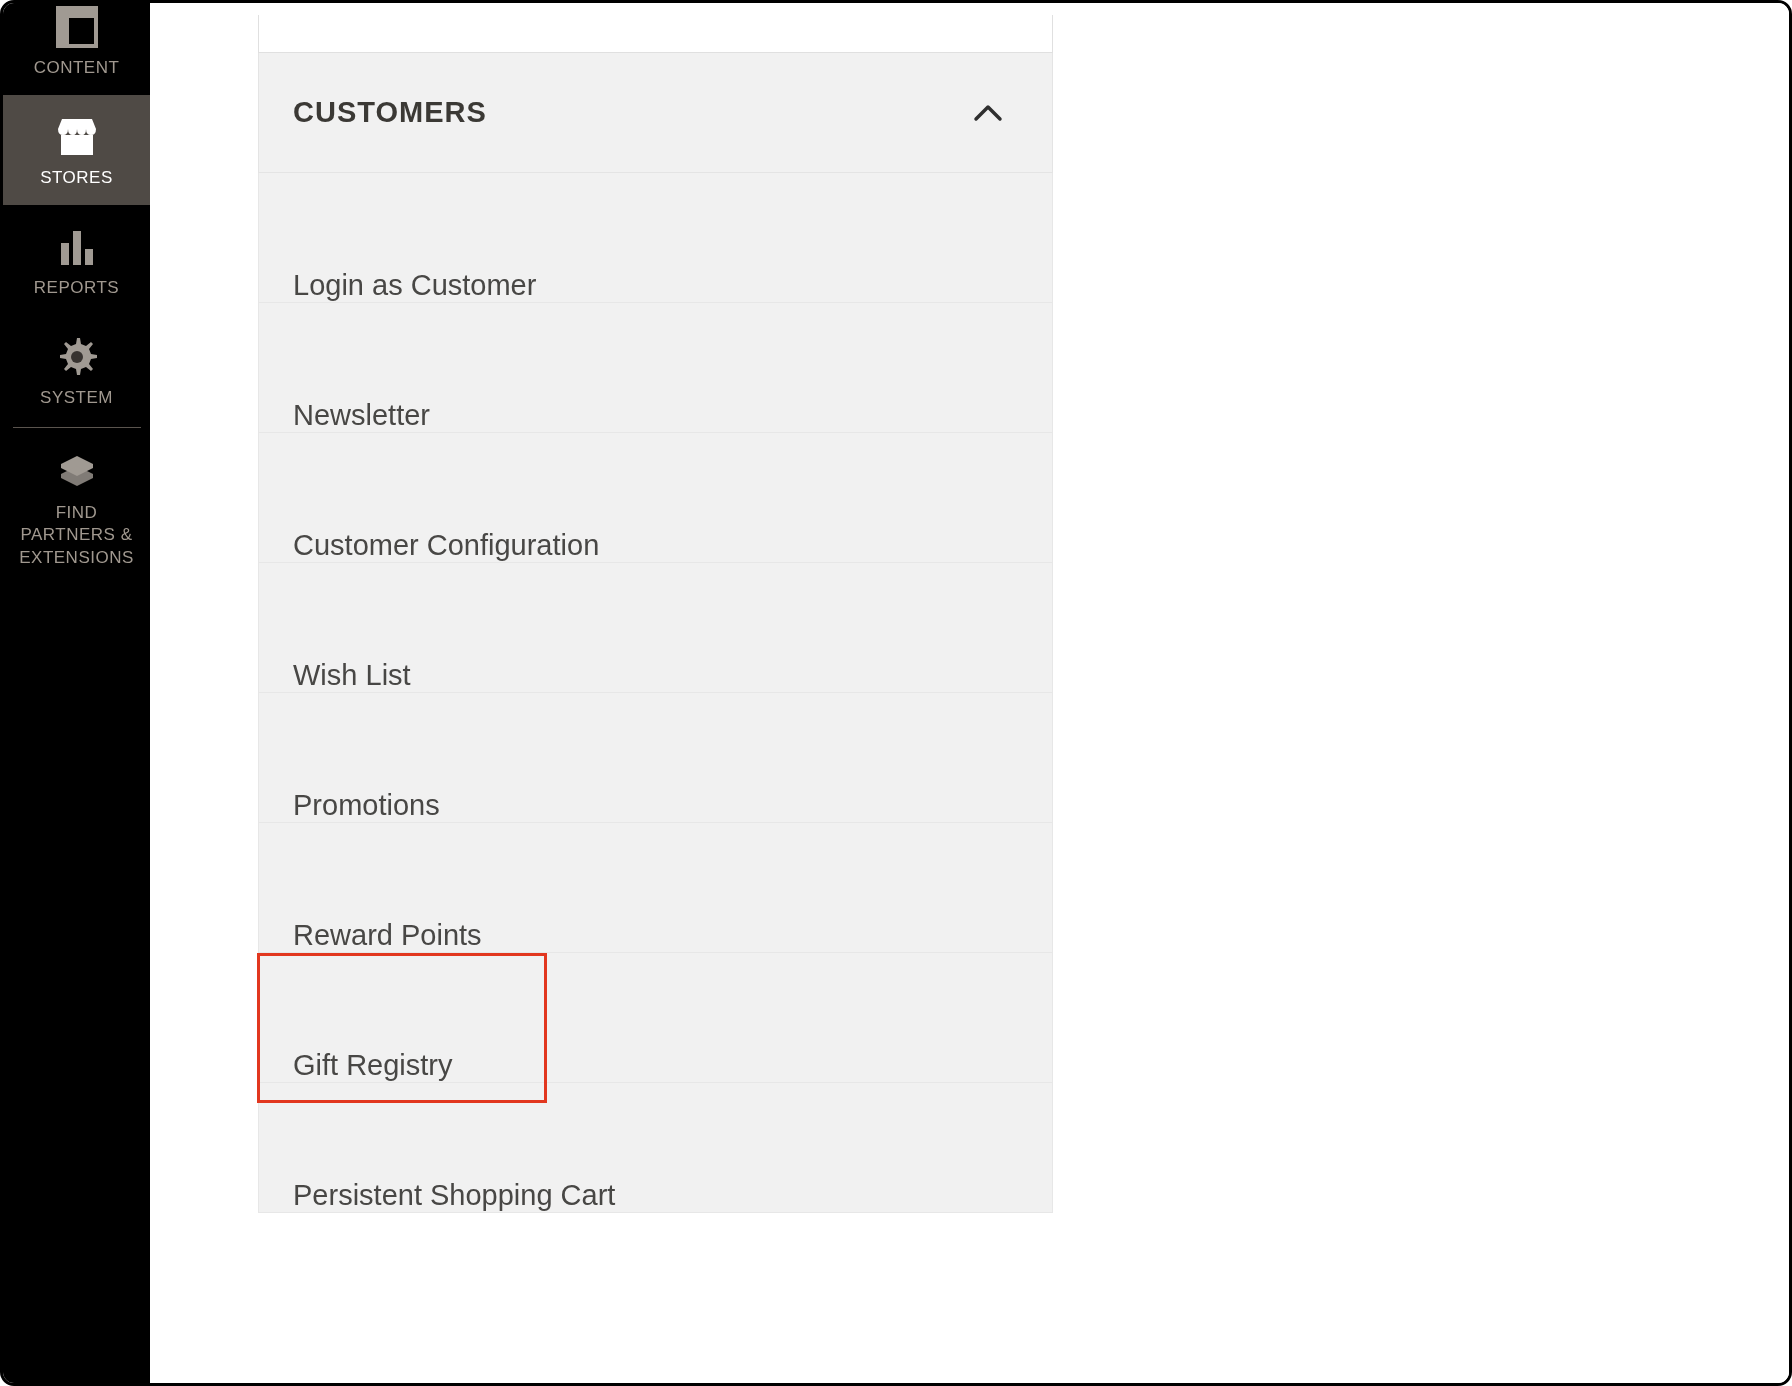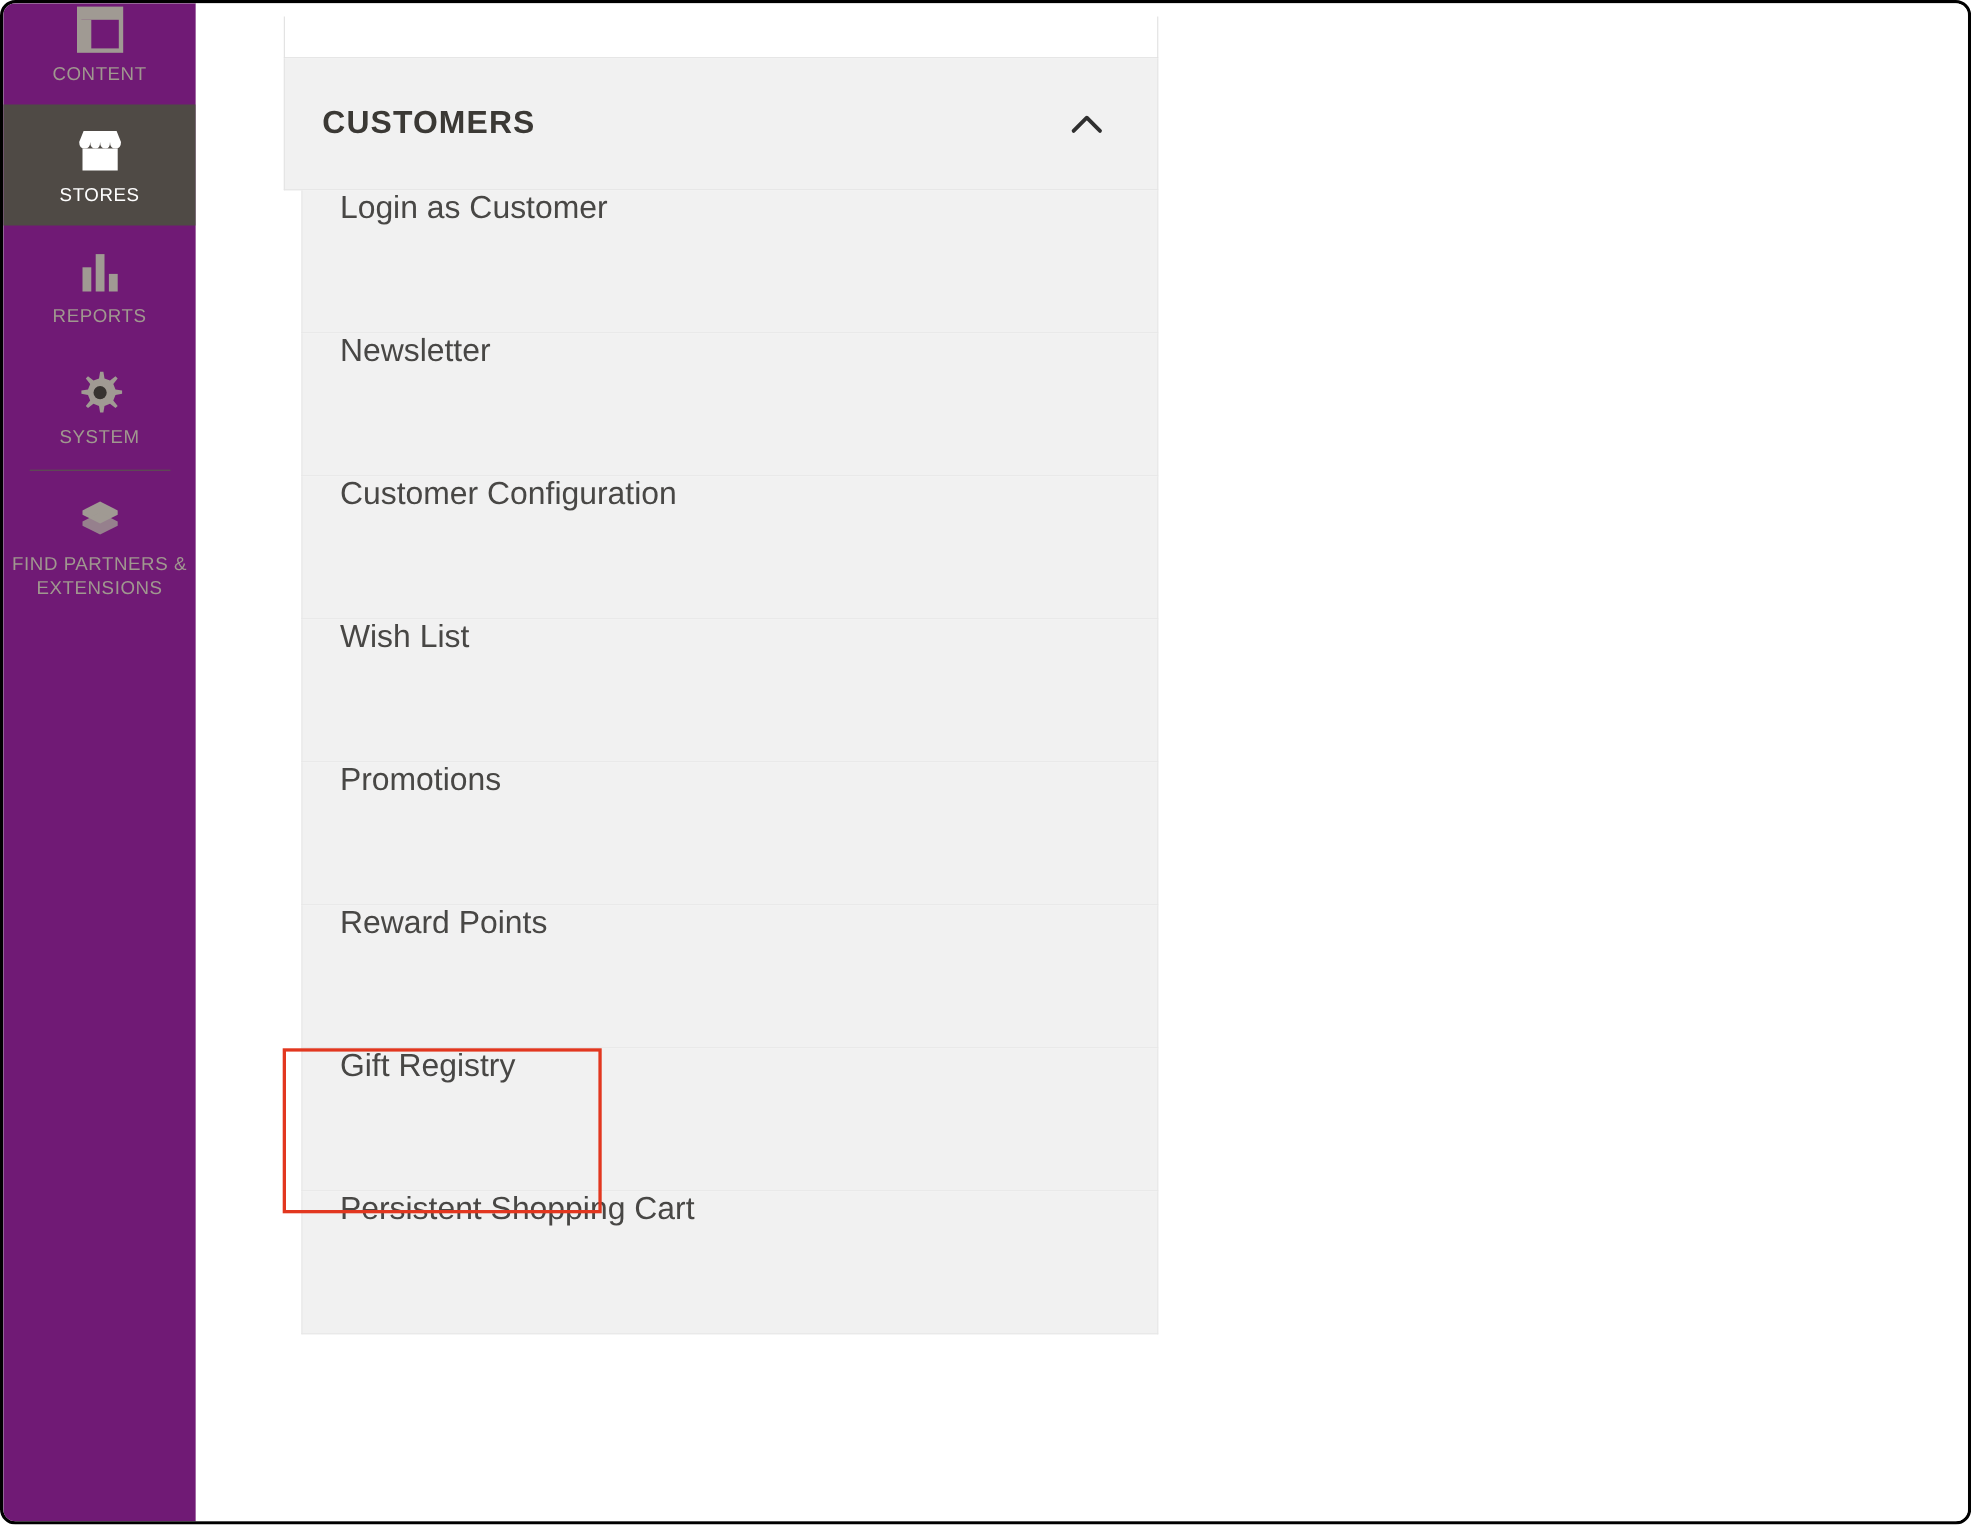--- a/index.html
+++ b/index.html
@@ -22,23 +22,23 @@
     border: 3px solid #000;
     border-radius: 14px;
     overflow: hidden;
     background: #fff;
   }
 
   .sidebar {
     position: absolute;
     left: 0;
     top: 0;
-    width: 175px;
+    width: 147px;
     height: 100%;
-    background: #701a75;
+    background: #000000;
     display: flex;
     flex-direction: column;
     align-items: center;
   }
 
   .side-item {
     width: 100%;
     display: flex;
     flex-direction: column;
     align-items: center;
@@ -105,26 +105,25 @@
     letter-spacing: 1px;
     color: #3b3935;
   }
 
   .item {
     height: 130px;
     background: #f1f1f1;
     border: 1px solid #e7e7e7;
     border-top: none;
     display: flex;
-    align-items: flex-start;
+    align-items: flex-end;
     padding: 0 34px;
     font-size: 29px;
     color: #484745;
     cursor: pointer;
-    margin-left: 16px;
   }
   .item.active {
     background: #ffffff;
     border-left: 7px solid #e9601a;
     padding-left: 27px;
     color: #323232;
     font-weight: 600;
   }
 
   .highlight-box {

